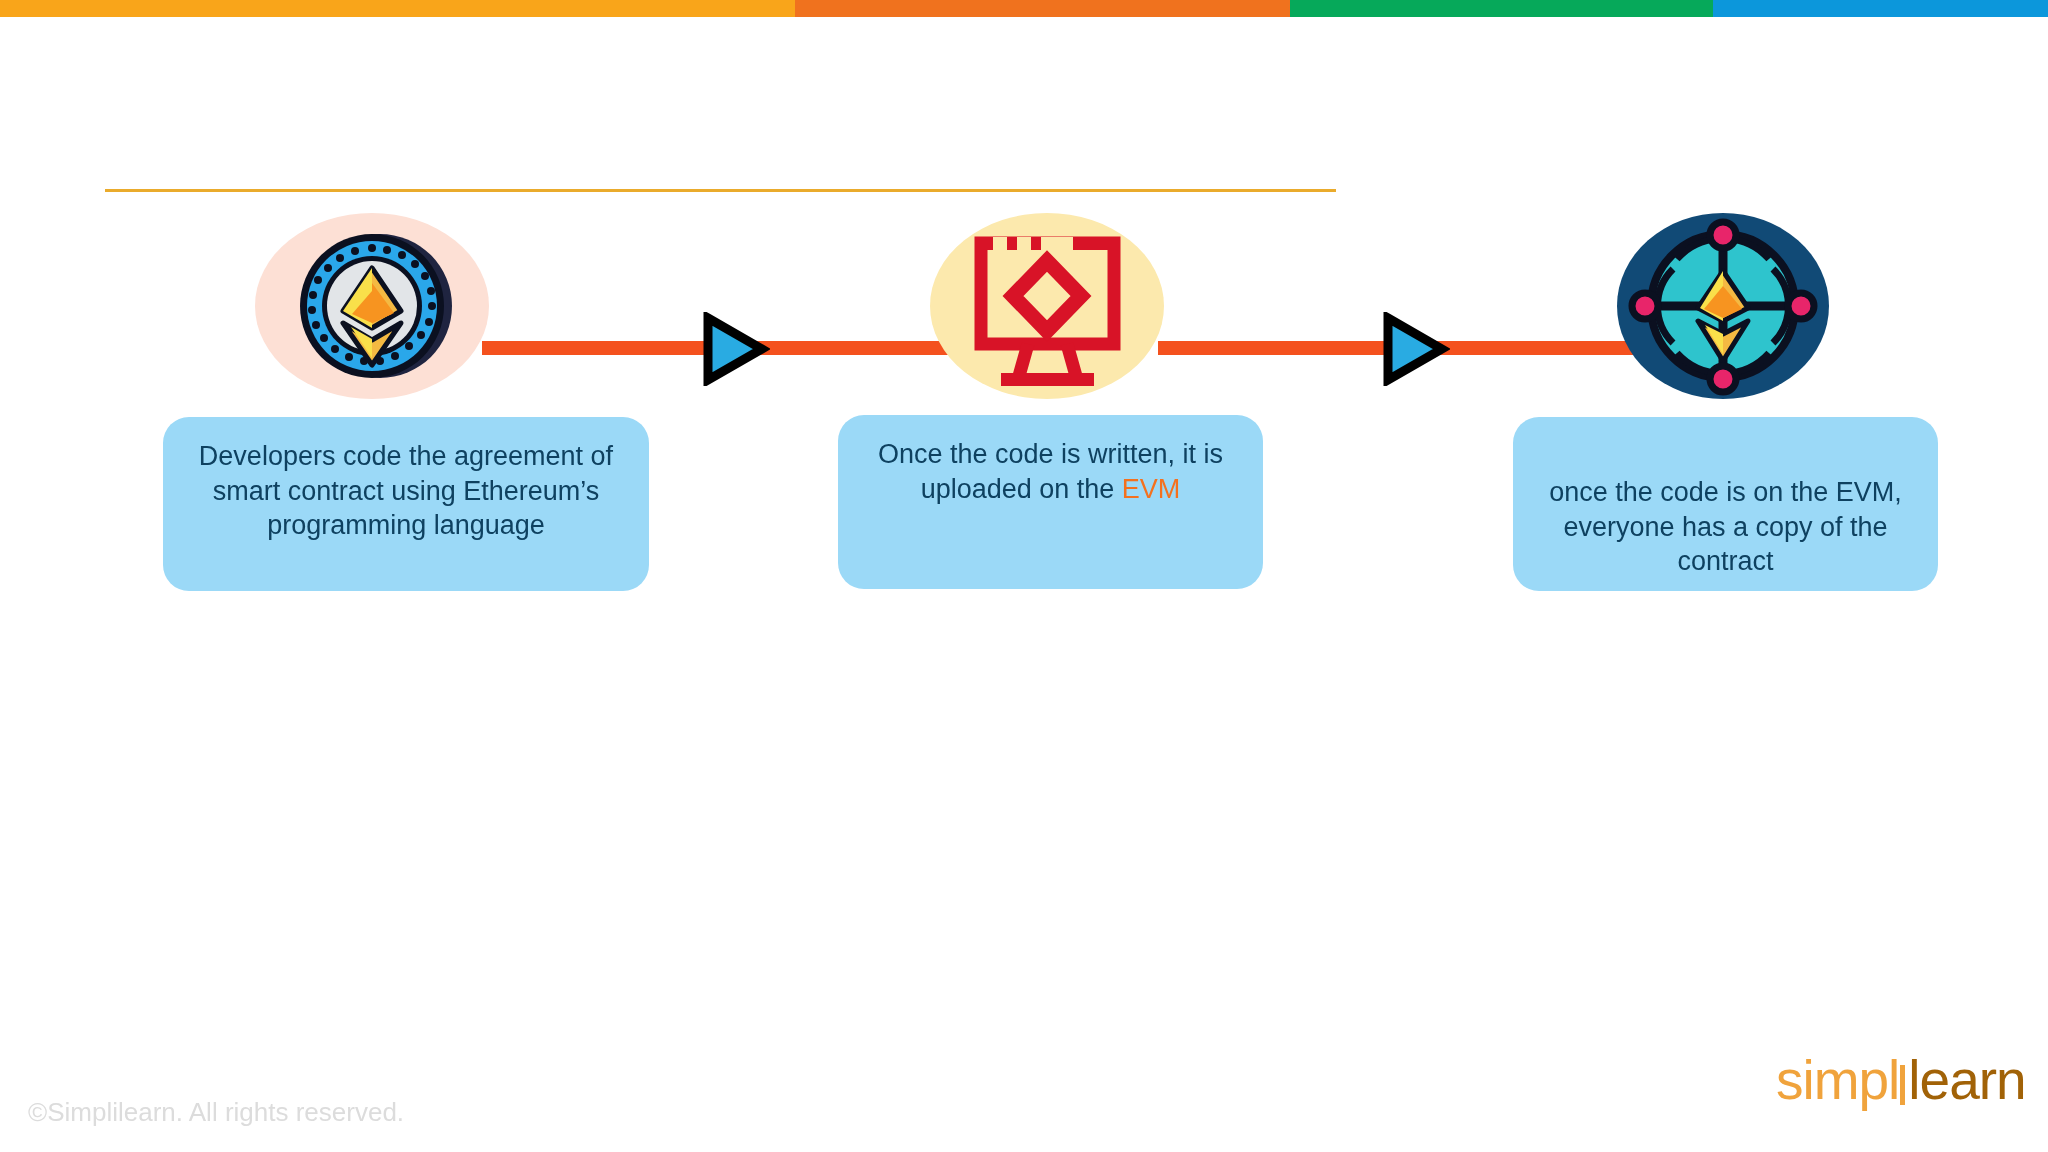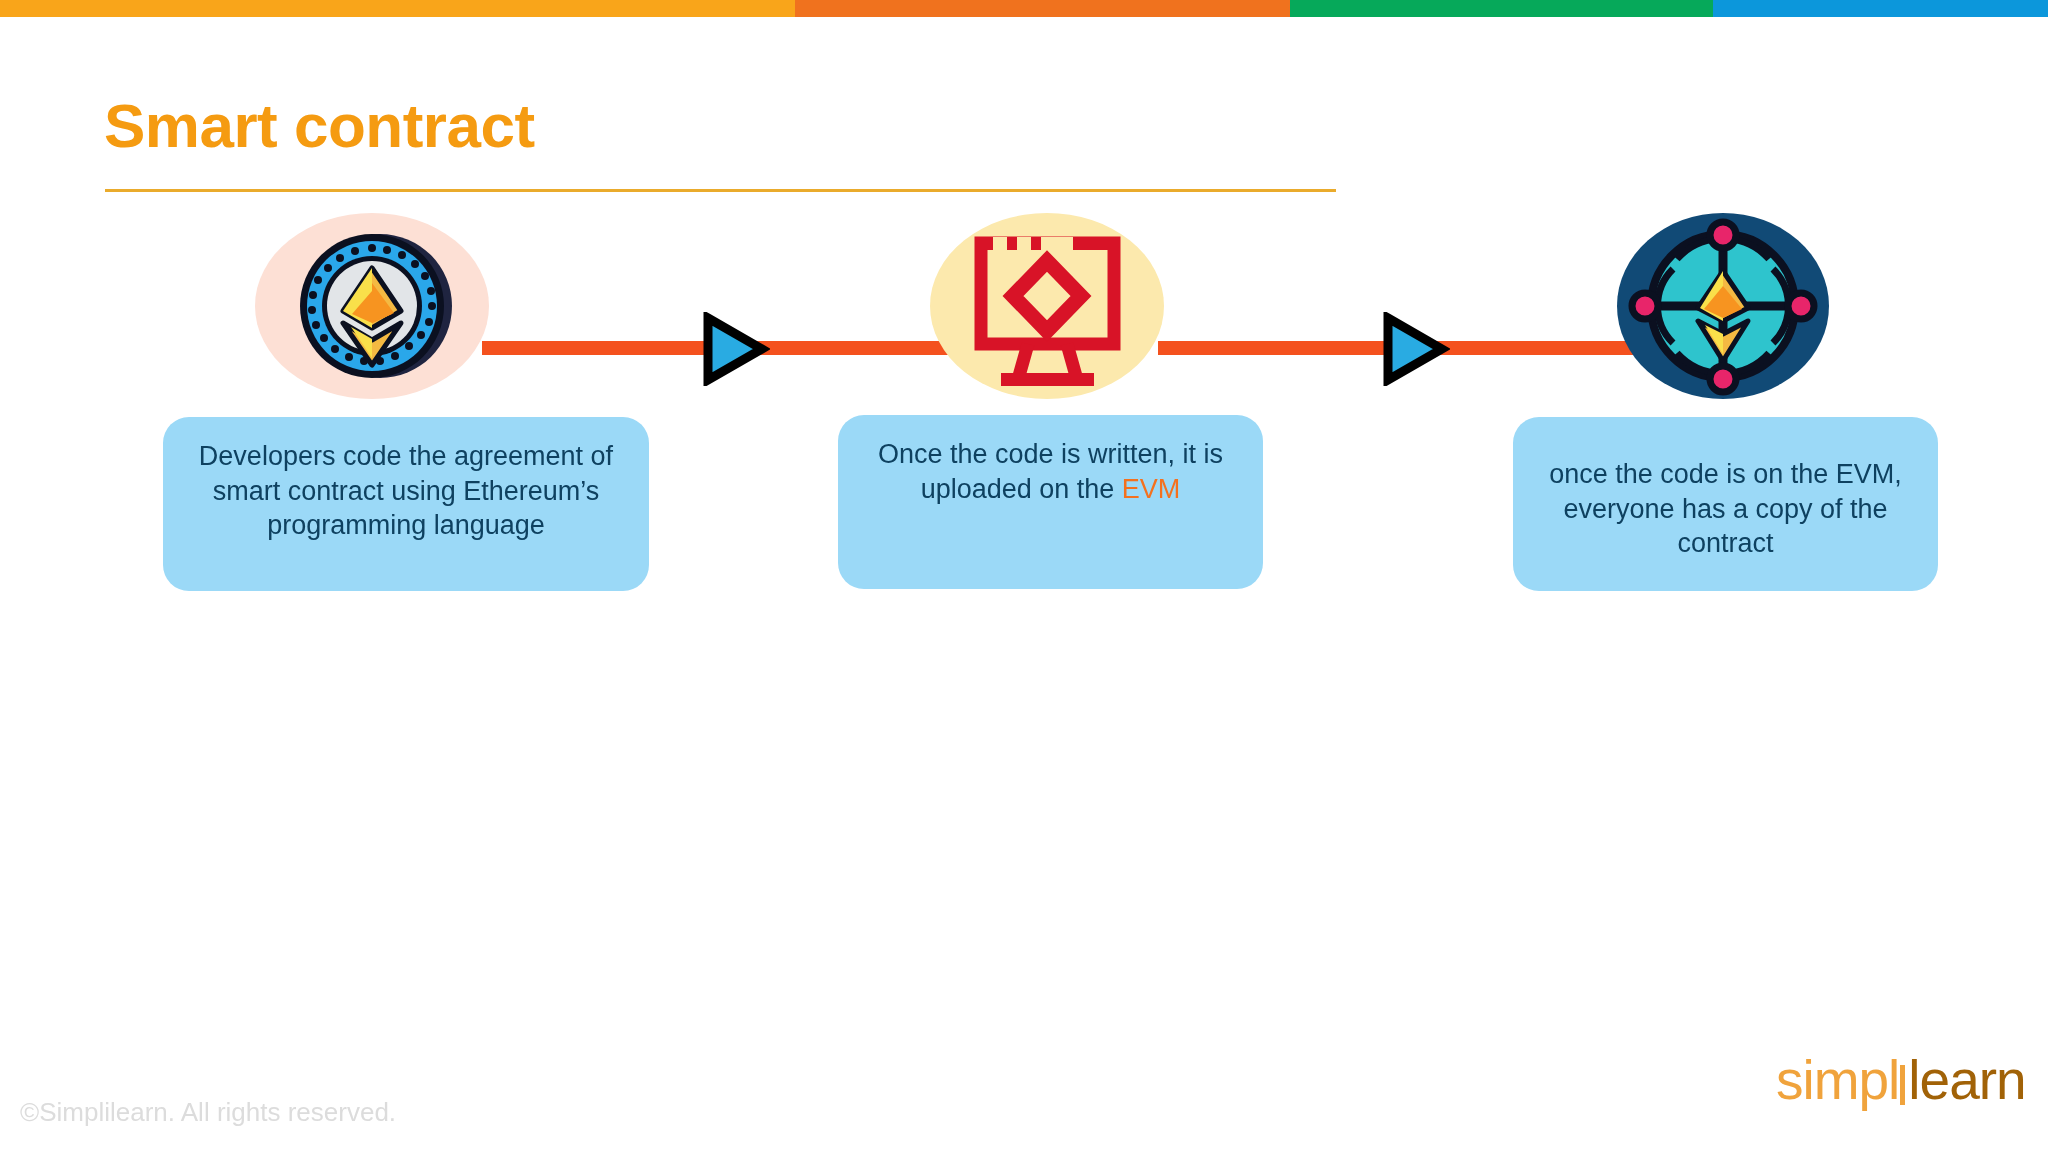--- a/index.html
+++ b/index.html
@@ -91,27 +91,27 @@
     padding: 22px 26px 0 26px;
     text-align: center;
     color: #0e4160;
     font-size: 27px;
     line-height: 1.28;
   }
   #box-1 { left: 163px;  top: 417px; width: 486px; height: 174px; }
   #box-2 { left: 838px;  top: 415px; width: 425px; height: 174px;
            }
   #box-3 { left: 1513px; top: 417px; width: 425px; height: 174px;
-           padding-top: 40px; }
+           padding-top: 58px; }
   .accent-orange { color: #f4711e; }
 
   
   #copyright {
     position: absolute;
-    left: 20px;
+    left: 28px;
     top: 1097px;
     font-size: 26px;
     color: #dcdcdc;
     white-space: nowrap;
   }
   #logo {
     position: absolute;
     left: 1760px;
     top: 1049px;
     width: 240px;
@@ -137,21 +137,20 @@
 
 <div id="slide">
 
   <div id="topbar">
     <div class="seg seg-amber"></div>
     <div class="seg seg-orange"></div>
     <div class="seg seg-green"></div>
     <div class="seg seg-blue"></div>
   </div>
 
-  <div id="title">Smart contract</div>
   <div id="title-rule"></div>
 
   <div class="connector" id="connector-1"></div>
   <div class="connector" id="connector-2"></div>
 
   <div class="arrowhead" id="arrow-1">
     <svg width="70" height="74" viewBox="0 0 70 74">
       <polygon points="8,6 62,37 8,68" fill="#29abe2" stroke="#000000" stroke-width="9" stroke-linejoin="miter"></polygon>
     </svg>
   </div>

